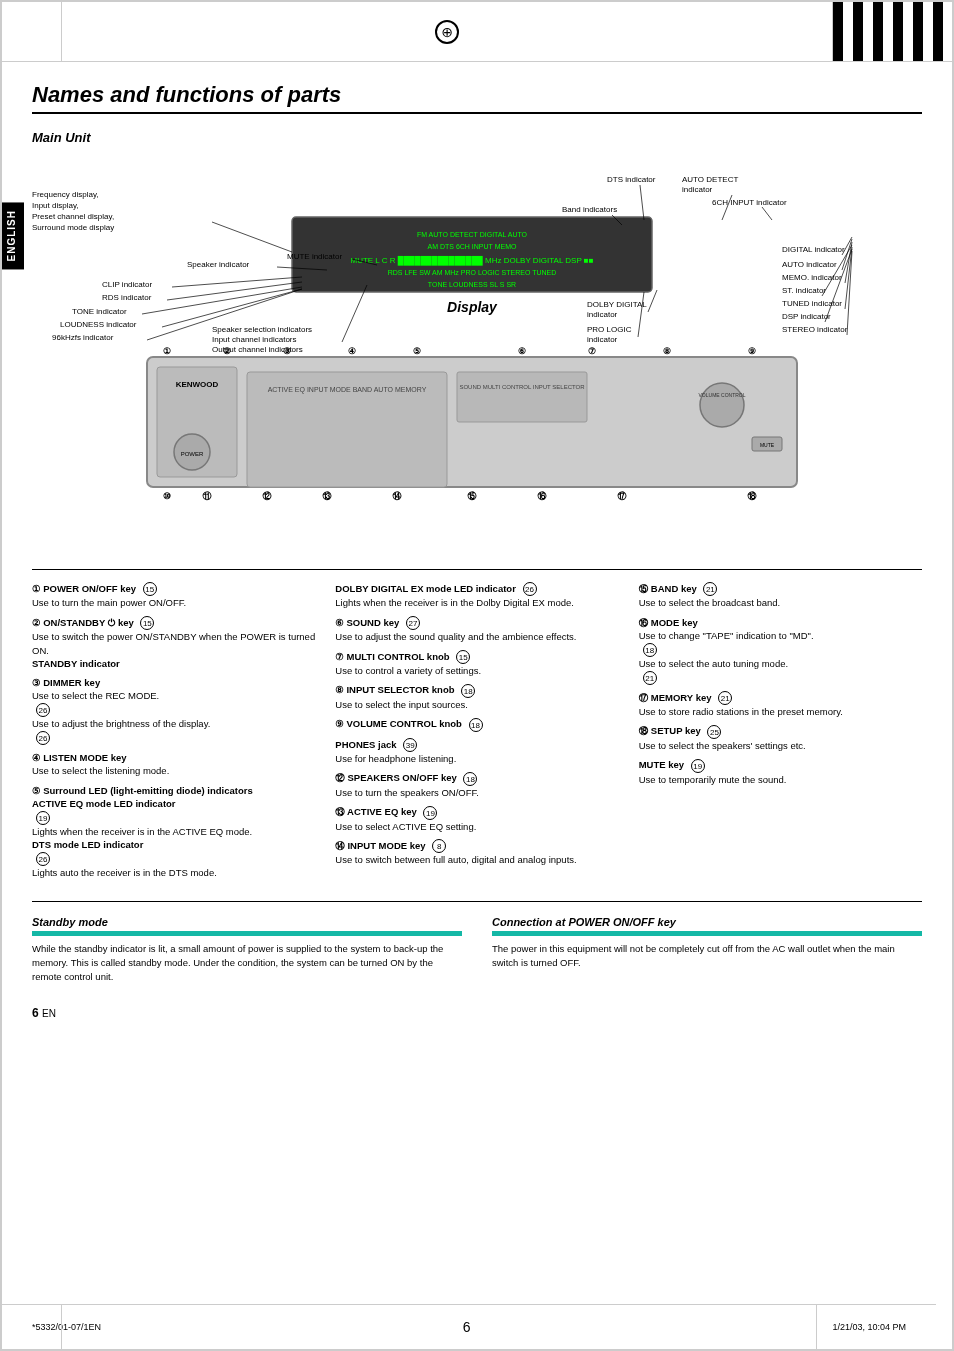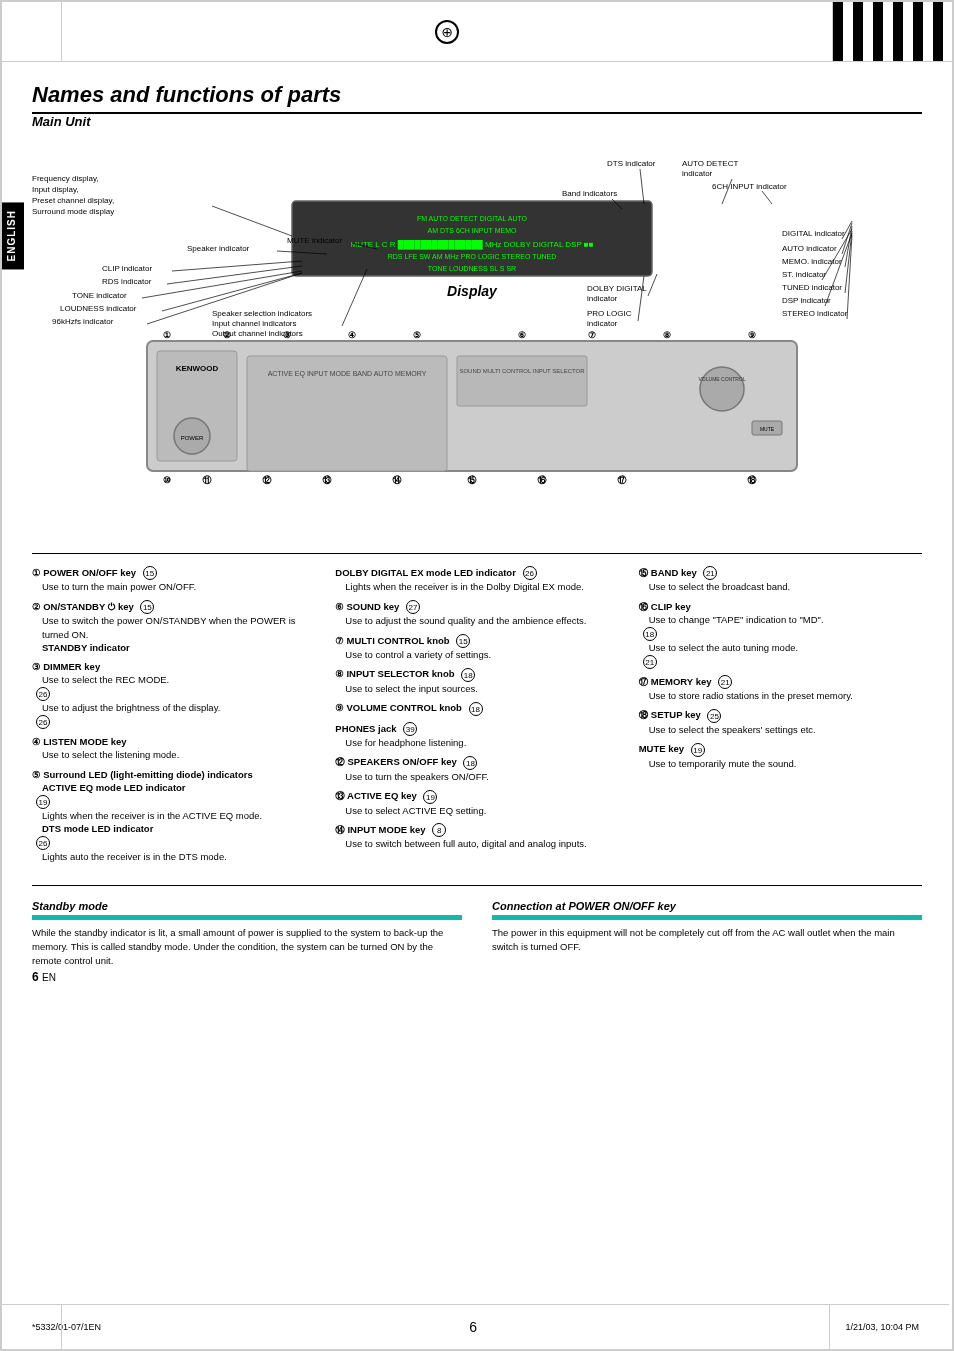--- a/index.html
+++ b/index.html
@@ -65,20 +65,21 @@
       padding: 20px 30px 20px 30px;
     }
 
     
     .page-title {
       font-size: 22px;
       font-style: italic;
       font-weight: bold;
       border-bottom: 2px solid #000;
       padding-bottom: 4px;
+      margin-bottom: 16px;
     }
 
     .section-title {
       font-size: 13px;
       font-style: italic;
       font-weight: bold;
       margin-bottom: 12px;
     }
 
     
@@ -120,21 +121,20 @@
       width: 14px; height: 14px;
       text-align: center;
       line-height: 14px;
       font-size: 8px;
       margin-left: 4px;
       vertical-align: middle;
     }
 
     .key-desc {
       display: block;
-      margin-left: 10px;
     }
 
     hr.divider {
       border: none;
       border-top: 1px solid #000;
       margin: 12px 0;
     }
 
     
     .bottom-sections {
@@ -151,21 +151,21 @@
       font-size: 11px;
       border-bottom: 5px solid #14b8a6;
       margin-bottom: 6px;
     }
 
     
     .footer {
       position: absolute;
       bottom: 0;
       left: 0;
-      right: 3px;
+      right: 16px;
       height: 45px;
       border-top: 1px solid #ccc;
       display: flex;
       align-items: center;
       justify-content: space-between;
       padding: 0 30px;
       font-size: 9px;
     }
 
     .footer-center {
@@ -435,21 +435,21 @@
         </div>
       </div>
 
       <div>
         <div class="key-entry">
           <span class="bold">⑮ BAND key</span>
           <span class="key-num">21</span>
           <span class="key-desc">Use to select the broadcast band.</span>
         </div>
         <div class="key-entry">
-          <span class="bold">⑯ CLIP key</span>
+          <span class="bold">⑯ MODE key</span>
           <span class="key-desc">Use to change "TAPE" indication to "MD".</span>
           <span class="key-num">18</span>
           <span class="key-desc">Use to select the auto tuning mode.</span>
           <span class="key-num">21</span>
         </div>
         <div class="key-entry">
           <span class="bold">⑰ MEMORY key</span>
           <span class="key-num">21</span>
           <span class="key-desc">Use to store radio stations in the preset memory.</span>
         </div>
@@ -465,21 +465,21 @@
         </div>
       </div>
     </div>
 
     <hr class="divider" style="margin-top: 16px;">
 
     <div class="bottom-sections">
       <div>
         <div class="bottom-section-title">Standby mode</div>
         <p>While the standby indicator is lit, a small amount of power is supplied to the system to back-up the memory. This is called standby mode. Under the condition, the system can be turned ON by the remote control unit.</p>
-        <div style="margin-top: 0; font-weight: bold; font-size: 12px;">
+        <div style="margin-top: 20px; font-weight: bold; font-size: 12px;">
           <span>6</span> <span style="font-size: 10px; font-weight: normal;">EN</span>
         </div>
       </div>
       <div>
         <div class="bottom-section-title">Connection at POWER ON/OFF key</div>
         <p>The power in this equipment will not be completely cut off from the AC wall outlet when the main switch is turned OFF.</p>
       </div>
     </div>
 
   </div>

